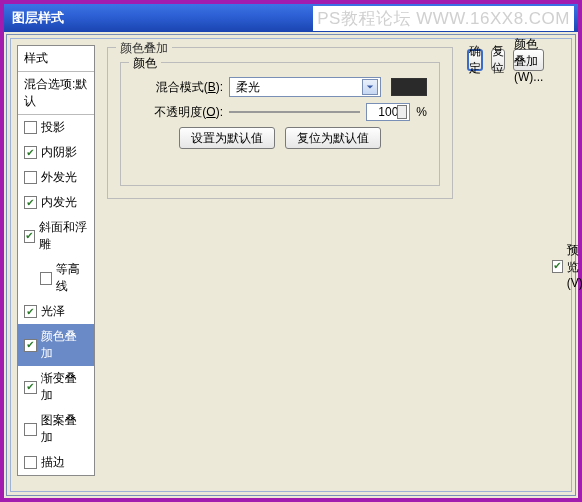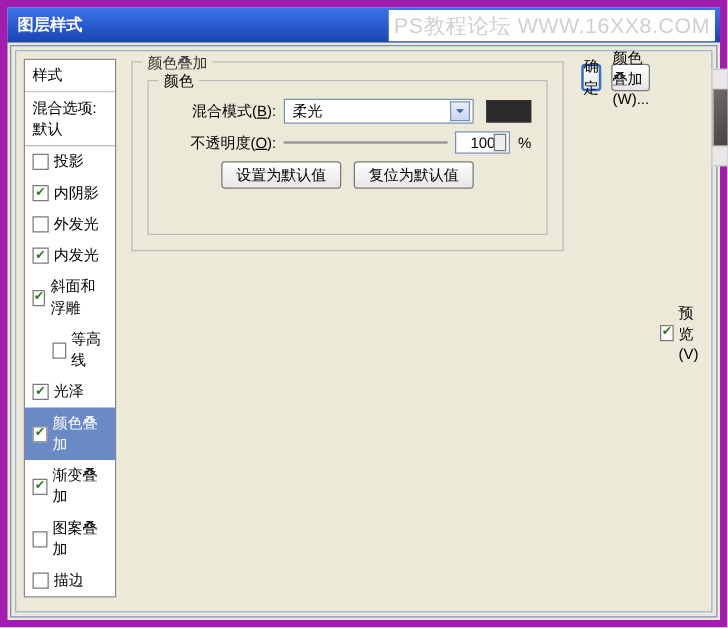--- a/index.html
+++ b/index.html
@@ -1,17 +1,17 @@
 <!DOCTYPE html>
 <html><head>
 <meta charset="utf-8">
 <style>
   * { box-sizing: border-box; }
   body { margin: 0; font-family: "Microsoft YaHei", SimSun, sans-serif; font-size: 12px; background: #fff; }
-  .window { width: 582px; height: 502px; border: 6px solid #a21caf; background: #ece9d8; position: relative; }
+  .window { width: 582px; height: 502px; border: 4px solid #a21caf; background: #ece9d8; position: relative; }
   .titlebar { height: 28px; background: linear-gradient(to bottom, #3b73e6 0%, #2a5cd0 50%, #1a44b0 100%); display: flex; align-items: center; justify-content: space-between; padding: 0 4px 0 8px; color: #fff; font-weight: bold; font-size: 13px; }
   .watermark { color: #d0d0d0; background:#fff; padding:1px 4px; font-weight:normal; font-size:17px; letter-spacing:0.5px; }
   .content { position: absolute; top: 28px; left: 0; right:0; bottom:0; border: 1px solid #7a8fb5; margin: 2px; background: #ece9d8; }
   .inner { position:absolute; inset:3px; border:1px solid #9db2d6; background:#ece9d8; display:flex; }
   .sidebar { width: 114px; border-right: none; padding: 6px; }
   .sidepanel { border:1px solid #8a8a8a; background:#fff; font-size:12px; }
   .side-head { border-bottom:1px solid #bbb; padding:4px 6px; background:#fff; }
   .side-sub { border-bottom:1px solid #bbb; padding:4px 6px; background:#fff; }
   .side-item { padding:4px 6px; display:flex; align-items:center; gap:4px; cursor:default; }
   .side-item.indent { padding-left: 22px; }
@@ -138,20 +138,21 @@
             <div class="btnrow">
               <div class="btn">设置为默认值</div>
               <div class="btn">复位为默认值</div>
             </div>
           </div>
         </div>
       </div>
 
       <div class="rightcol">
         <div class="rbtn primary">确定</div>
+        <div class="rbtn">复位</div>
         <div class="rbtn">颜色叠加(W)...</div>
         <div class="preview-row">
           <span class="cb">✔</span>
           <span>预览(V)</span>
         </div>
         <div class="preview">
           <div class="previewbox"></div>
         </div>
       </div>
 

